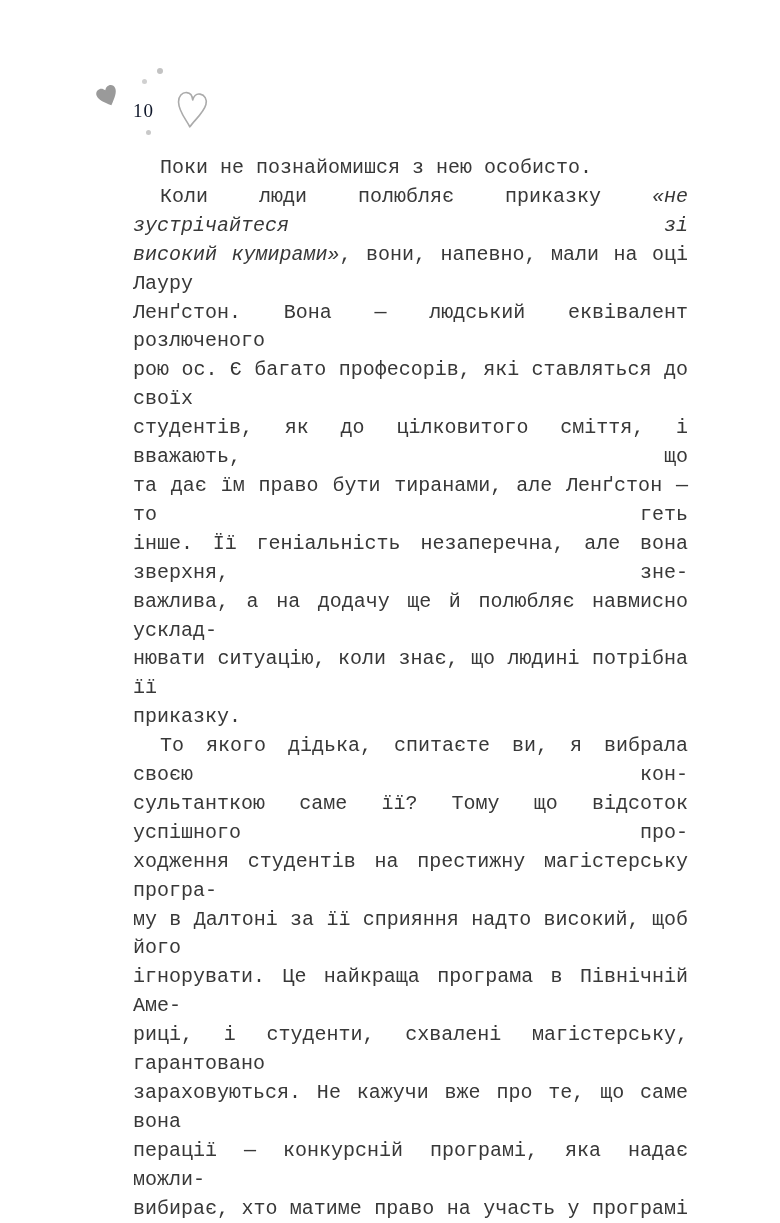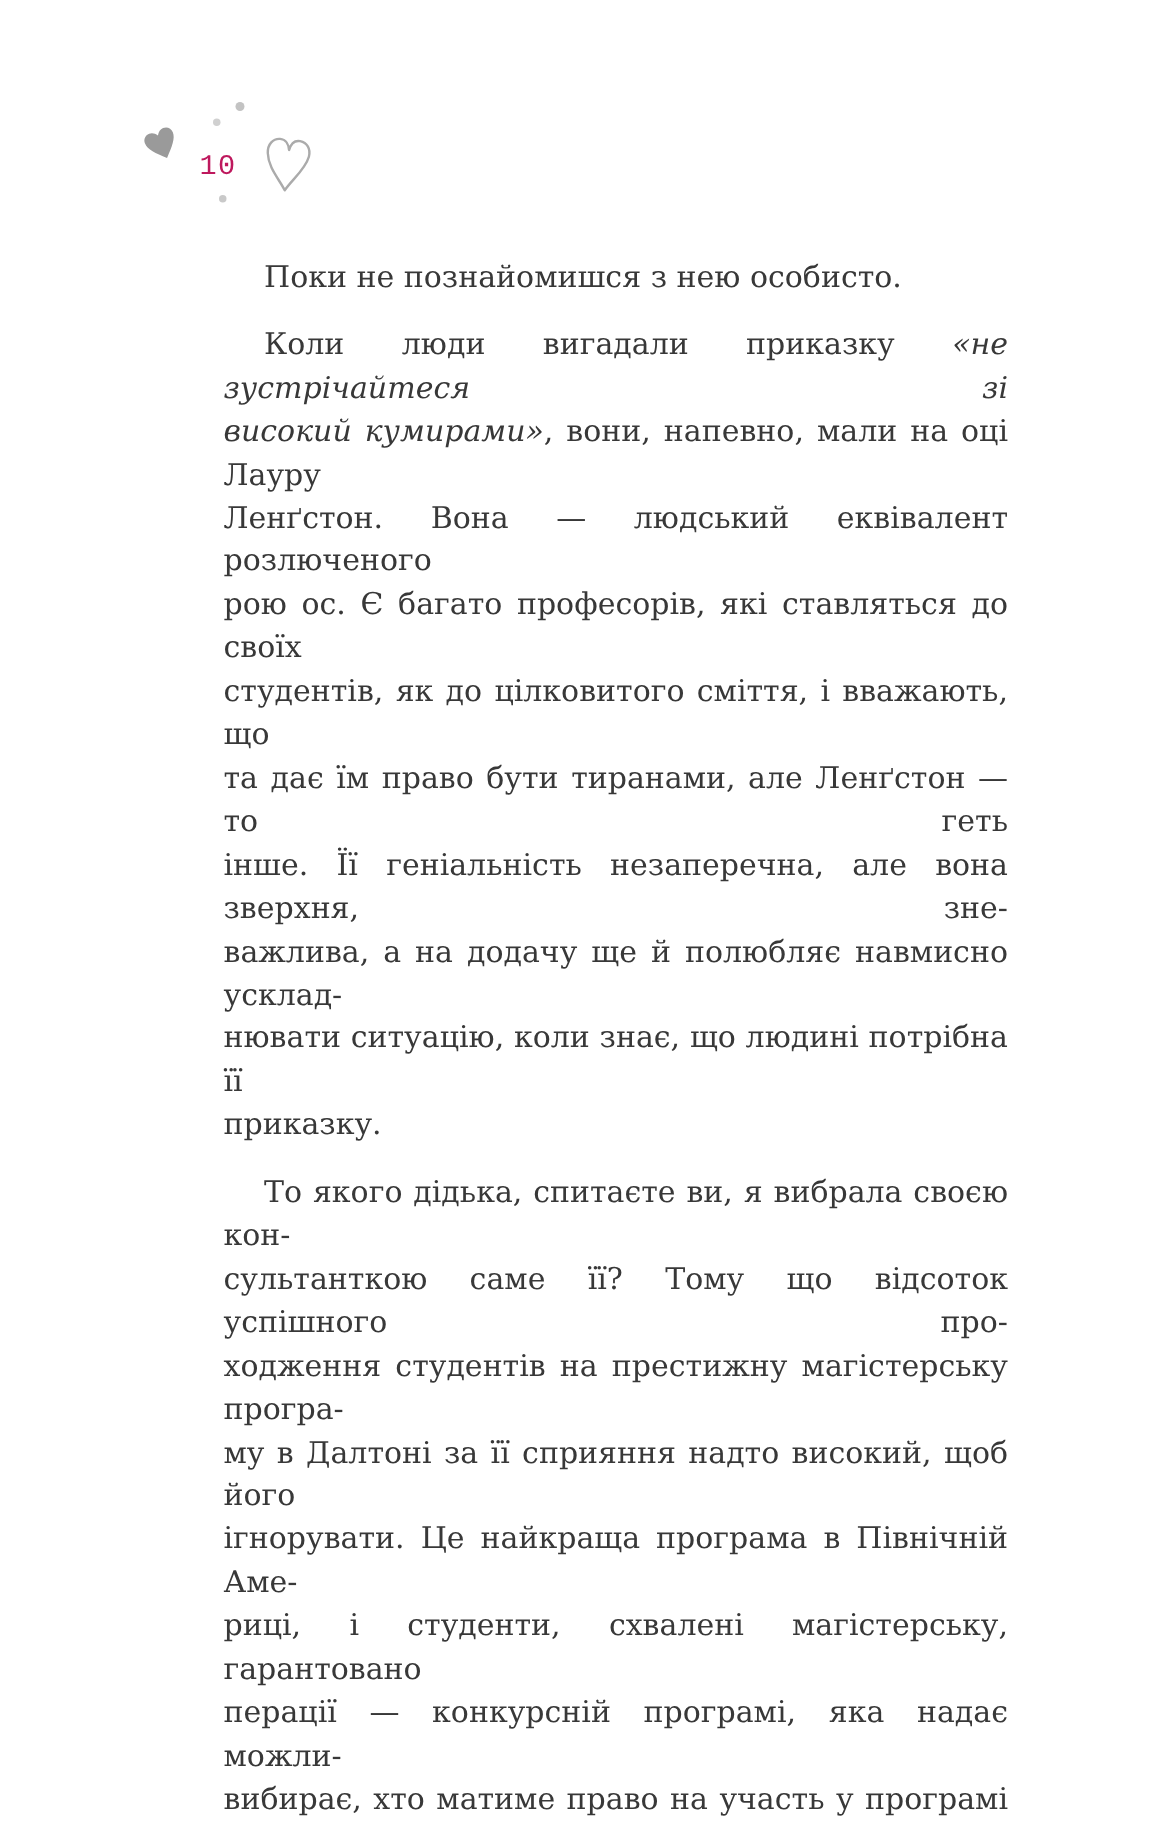--- a/index.html
+++ b/index.html
@@ -22,24 +22,24 @@
     left: 96px;
     top: 85px;
     width: 24px;
     height: 24px;
     transform: rotate(-22deg);
   }
   .page-number {
     position: absolute;
     left: 133px;
     top: 100px;
-    font-family: Liberation Mono, monospace;
+    font-family: Liberation Serif, serif;
     font-size: 19px;
     letter-spacing: 1px;
-    color: #be185d;
+    color: #0f172a;
   }
   .heart-outline {
     position: absolute;
     left: 176px;
     top: 90px;
     width: 32px;
     height: 40px;
     transform: rotate(4deg);
   }
   .dot {
@@ -53,21 +53,21 @@
   
   .body-text {
     position: absolute;
     left: 133px;
     top: 154px;
     width: 555px;
     font-size: 20px;
     line-height: 28.9px;
     color: #383838;
   }
-  .paragraph { margin: 16px; }
+  .paragraph { margin: 0; font-family: Liberation Mono, monospace; }
   .line {
     text-align: justify;
     text-align-last: justify;
   }
   .line.last { text-align-last: left; }
   .line.first { text-indent: 27px; }
   .line em { font-style: italic; }
 </style>
 </head>
 <body>
@@ -90,37 +90,38 @@
 
   <span class="dot dot-1"></span>
   <span class="dot dot-2"></span>
   <span class="dot dot-3"></span>
 
   <div class="body-text">
       <div class="paragraph">
         <div class="line first last"><span>Поки не познайомишся з нею особисто.</span></div>
       </div>
       <div class="paragraph">
-        <div class="line first"><span>Коли люди вигадали приказку </span><em>«не зустрічайтеся зі</em></div>
+        <div class="line first"><span>Коли люди полюбляє приказку </span><em>«не зустрічайтеся зі</em></div>
         <div class="line"><em>високий кумирами»</em><span>, вони, напевно, мали на оці Лауру</span></div>
         <div class="line"><span>Ленґстон. Вона — людський еквівалент розлюченого</span></div>
         <div class="line"><span>рою ос. Є багато професорів, які ставляться до своїх</span></div>
         <div class="line"><span>студентів, як до цілковитого сміття, і вважають, що</span></div>
         <div class="line"><span>та дає їм право бути тиранами, але Ленґстон — то геть</span></div>
         <div class="line"><span>інше. Її геніальність незаперечна, але вона зверхня, зне-</span></div>
         <div class="line"><span>важлива, а на додачу ще й полюбляє навмисно усклад-</span></div>
         <div class="line"><span>нювати ситуацію, коли знає, що людині потрібна її</span></div>
         <div class="line last"><span>приказку.</span></div>
       </div>
       <div class="paragraph">
         <div class="line first"><span>То якого дідька, спитаєте ви, я вибрала своєю кон-</span></div>
         <div class="line"><span>сультанткою саме її? Тому що відсоток успішного про-</span></div>
         <div class="line"><span>ходження студентів на престижну магістерську програ-</span></div>
         <div class="line"><span>му в Далтоні за її сприяння надто високий, щоб його</span></div>
         <div class="line"><span>ігнорувати. Це найкраща програма в Північній Аме-</span></div>
         <div class="line"><span>риці, і студенти, схвалені магістерську, гарантовано</span></div>
+        <div class="line"><span>зараховуються. Не кажучи вже про те, що саме вона</span></div>
         <div class="line"><span>перації — конкурсній програмі, яка надає можли-</span></div>
         <div class="line"><span>вибирає, хто матиме право на участь у програмі коо-</span></div>
         <div class="line"><span>вість одному студентові з нашої когорти попрацювати</span></div>
       </div>
     </div>
 
 </div>
 
 </body></html>

